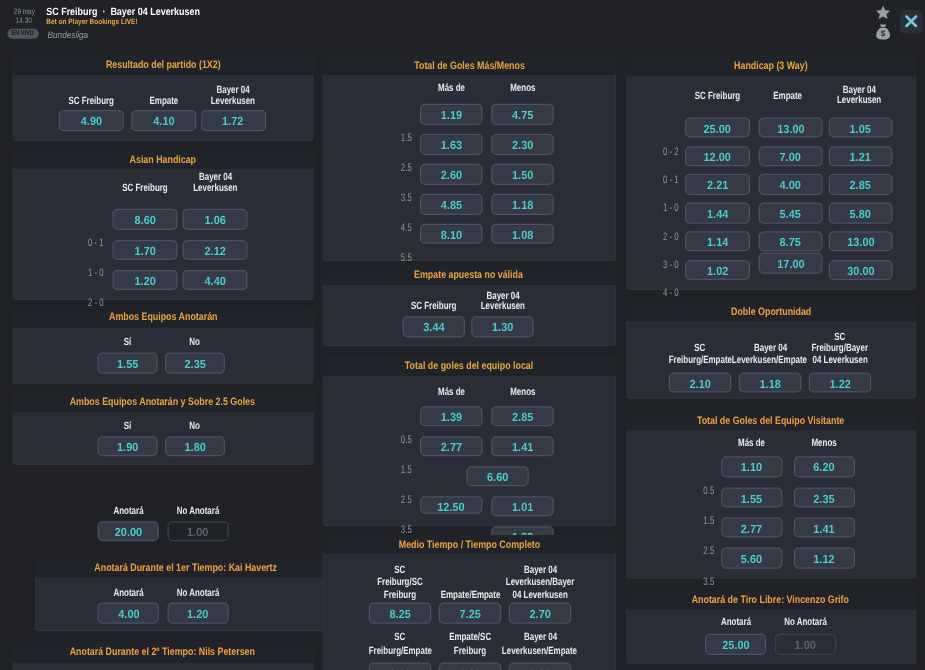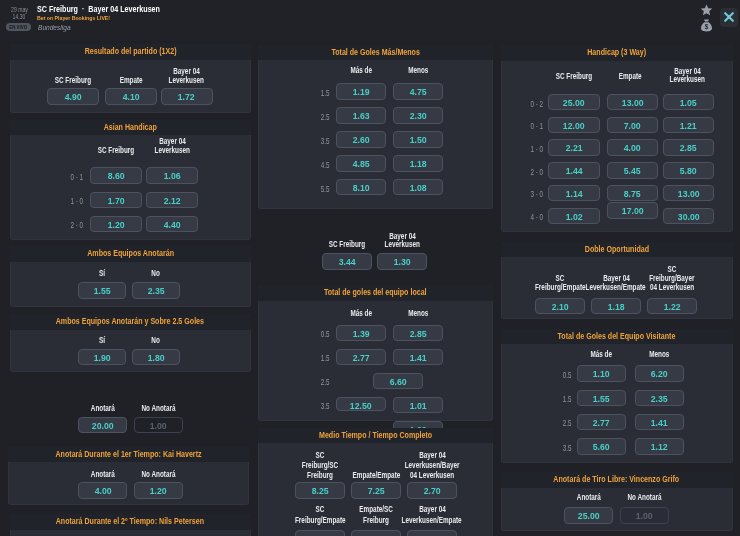--- a/index.html
+++ b/index.html
@@ -8,21 +8,21 @@
 .s { display:inline-block; white-space:nowrap; transform-origin:50% 50%; }
 #topbar { position:absolute; left:0; top:0; width:740px; height:40px; background:#202228; }
 .card { position:absolute; background:#2a2d35; border:1px solid rgba(255,255,255,0.035);
   border-radius:3px; }
 .hd { position:absolute; left:-1px; top:-1px; right:-1px; height:15.5px; background:#202329;
   color:#f1a33a; font-size:8.6px; font-weight:bold; text-align:center; line-height:15.5px;
   border-radius:3px 3px 0 0; }
 .hd .s { transform:scaleX(0.825); }
 .lbl { position:absolute; color:#e9ebee; font-size:8.4px; font-weight:bold; text-align:center; }
 .lbl .s { transform:scaleX(0.76); }
-.rl  { position:absolute; color:#8f95a0; font-size:8.7px; text-align:center; line-height:17px; }
+.rl  { position:absolute; color:#8f95a0; font-size:8.7px; text-align:center; line-height:17px;margin-top:17px; }
 .rl .s { transform:scaleX(0.72); }
 .btn { position:absolute; background:#353a45; border:1px solid #4c525f;
   border-radius:4px; color:#4acfc8; font-size:9.4px; font-weight:bold; text-align:center;
   line-height:15px; }
 .btn.dis { background:transparent; border-color:#3a4150; color:#59626f; }
 .btn .s { transform:scaleX(0.93); }
 .tb { position:absolute; }
 #ttl { left:37px; top:4px; color:#ffffff; font-size:8.4px; font-weight:bold; line-height:10px; }
 #ttl .s { transform:scaleX(0.855); transform-origin:0 50%; }
 #promo { left:37px; top:14.4px; color:#f1a33a; font-size:6.2px; font-weight:bold; line-height:8px; }
@@ -94,21 +94,21 @@
 <div class="hd"><span class="s">Ambos Equipos Anotarán y Sobre 2.5 Goles</span></div>
 </div>
 <div class="lbl" style="left:47.0px;top:336.14px;width:110px;line-height:8.5px;height:8.5px;"><span class="s">Sí</span></div>
 <div class="lbl" style="left:101.0px;top:336.14px;width:110px;line-height:8.5px;height:8.5px;"><span class="s">No</span></div>
 <div class="btn" style="left:78.0px;top:348.5px;width:48px;height:16.5px;"><span class="s">1.90</span></div>
 <div class="btn" style="left:132.0px;top:348.5px;width:48px;height:16.5px;"><span class="s">1.80</span></div>
 <div class="lbl" style="left:47.8px;top:404.14px;width:110px;line-height:8.5px;height:8.5px;"><span class="s">Anotará</span></div>
 <div class="lbl" style="left:103.3px;top:404.14px;width:110px;line-height:8.5px;height:8.5px;"><span class="s">No Anotará</span></div>
 <div class="btn" style="left:78.3px;top:416.8px;width:49px;height:16.5px;"><span class="s">20.00</span></div>
 <div class="btn dis" style="left:133.8px;top:416.8px;width:49px;height:16.5px;"><span class="s">1.00</span></div>
-<div class="card" style="left:8px;top:446.5px;width:240.5px;height:58.5px;">
+<div class="card" style="left:28px;top:446.5px;width:240.5px;height:58.5px;">
 <div class="hd"><span class="s">Anotará Durante el 1er Tiempo: Kai Havertz</span></div>
 </div>
 <div class="lbl" style="left:47.8px;top:469.64px;width:110px;line-height:8.5px;height:8.5px;"><span class="s">Anotará</span></div>
 <div class="lbl" style="left:103.3px;top:469.64px;width:110px;line-height:8.5px;height:8.5px;"><span class="s">No Anotará</span></div>
 <div class="btn" style="left:78.3px;top:482.2px;width:49px;height:16.5px;"><span class="s">4.00</span></div>
 <div class="btn" style="left:133.8px;top:482.2px;width:49px;height:16.5px;"><span class="s">1.20</span></div>
 <div class="card" style="left:10.0px;top:514.0px;width:240.5px;height:60.0px;">
 <div class="hd"><span class="s">Anotará Durante el 2º Tiempo: Nils Petersen</span></div>
 </div>
 <div class="card" style="left:258.0px;top:44.5px;width:234.5px;height:164.0px;">
@@ -124,20 +124,23 @@
 <div class="btn" style="left:393.3px;top:107.2px;width:50px;height:16.5px;"><span class="s">2.30</span></div>
 <div class="rl" style="left:295.0px;top:132.7px;width:60px;"><span class="s">3.5</span></div>
 <div class="btn" style="left:336.0px;top:131.1px;width:50px;height:16.5px;"><span class="s">2.60</span></div>
 <div class="btn" style="left:393.3px;top:131.1px;width:50px;height:16.5px;"><span class="s">1.50</span></div>
 <div class="rl" style="left:295.0px;top:156.6px;width:60px;"><span class="s">4.5</span></div>
 <div class="btn" style="left:336.0px;top:155.0px;width:50px;height:16.5px;"><span class="s">4.85</span></div>
 <div class="btn" style="left:393.3px;top:155.0px;width:50px;height:16.5px;"><span class="s">1.18</span></div>
 <div class="rl" style="left:295.0px;top:180.5px;width:60px;"><span class="s">5.5</span></div>
 <div class="btn" style="left:336.0px;top:178.9px;width:50px;height:16.5px;"><span class="s">8.10</span></div>
 <div class="btn" style="left:393.3px;top:178.9px;width:50px;height:16.5px;"><span class="s">1.08</span></div>
+<div class="card" style="left:258.0px;top:212.0px;width:234.5px;height:64.5px;">
+<div class="hd"><span class="s">Empate apuesta no válida</span></div>
+</div>
 <div class="lbl" style="left:291.7px;top:240.14px;width:110px;line-height:8.5px;height:8.5px;"><span class="s">SC Freiburg</span></div>
 <div class="lbl" style="left:347.0px;top:232.09px;width:110px;line-height:8.2px;height:16.4px;"><span class="s">Bayer 04</span><br><span class="s">Leverkusen</span></div>
 <div class="btn" style="left:321.7px;top:253.3px;width:50px;height:16.5px;"><span class="s">3.44</span></div>
 <div class="btn" style="left:377.0px;top:253.3px;width:50px;height:16.5px;"><span class="s">1.30</span></div>
 <div class="card" style="left:258.0px;top:285.0px;width:234.5px;height:135.5px;">
 <div class="hd"><span class="s">Total de goles del equipo local</span></div>
 </div>
 <div class="lbl" style="left:306.0px;top:309.14px;width:110px;line-height:8.5px;height:8.5px;"><span class="s">Más de</span></div>
 <div class="lbl" style="left:363.3px;top:309.14px;width:110px;line-height:8.5px;height:8.5px;"><span class="s">Menos</span></div>
 <div class="rl" style="left:295.0px;top:326.2px;width:60px;"><span class="s">0.5</span></div>

